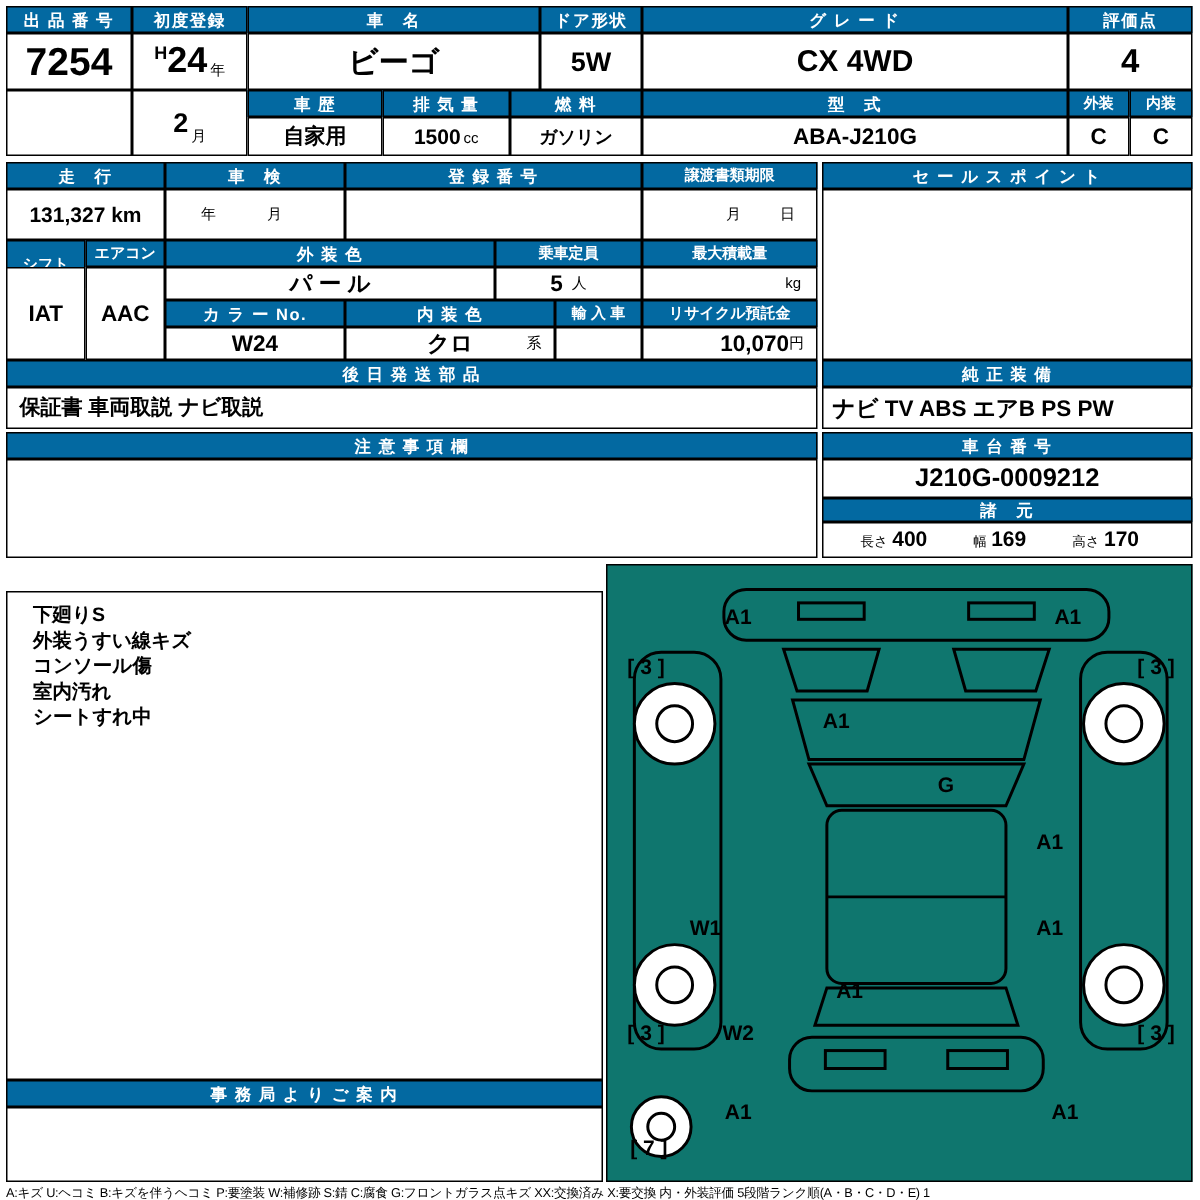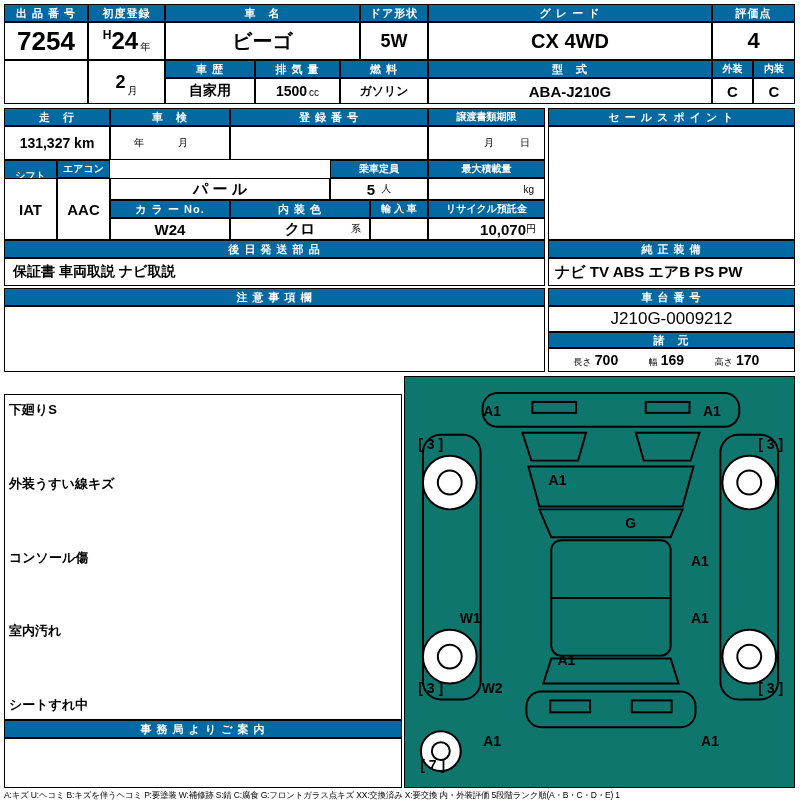--- a/index.html
+++ b/index.html
@@ -7,32 +7,32 @@
   body{background:#fff;color:#000;font-family:"Liberation Sans","DejaVu Sans",sans-serif}
   #sheet{position:relative;width:800px;height:800px;background:#fff}
   .h{position:absolute;background:#0369a1;color:#fff;display:flex;align-items:center;justify-content:center;
      font-size:11px;font-weight:bold;letter-spacing:1px;border:1px solid #000;white-space:nowrap;overflow:hidden}
   .h.sm{font-size:10px;letter-spacing:0}
   .c{position:absolute;background:#fff;border:1px solid #000;display:flex;align-items:center;justify-content:center;overflow:hidden}
   .f26{font-size:26px;font-weight:bold}
   .f22{font-size:22px;font-weight:bold}
   .f20{font-size:20px;font-weight:bold}
   .f18{font-size:18px;font-weight:bold}
-  .f17{font-size:17px;font-weight:normal}
+  .f17{font-size:17px;font-weight:bold}
   .f15{font-size:15px;font-weight:bold}
   .f14{font-size:14px;font-weight:bold}
   .f13{font-size:15px;font-weight:bold}
   .f12{font-size:12px;font-weight:bold}
   .tiny{font-size:10px}
   .era{font-size:12px;font-weight:bold;align-self:flex-start;margin-top:5px}
   .yr{font-size:24px;font-weight:bold}
   .sfx{font-size:10px;align-self:flex-end;margin-bottom:5px;margin-left:2px}
   .left{justify-content:flex-start}
   .right{justify-content:flex-end}
-  .notes{flex-direction:column;align-items:flex-start;justify-content:space-between;padding:6px 4px;
+  .notes{flex-direction:column;align-items:flex-start;justify-content:flex-start;padding:6px 17px;
          font-size:13px;font-weight:bold;line-height:17px}
   #diagram{position:absolute;left:404px;top:376px;width:391px;height:412px;border:1px solid #000;background:#0f766e}
   #diagram svg{position:absolute;left:0;top:0;width:100%;height:100%}
   .mark{position:absolute;transform:translate(-50%,-50%);font-size:14px;font-weight:bold;white-space:nowrap}
   #legend{position:absolute;left:4px;top:790px;width:792px;height:10px;font-size:8.5px;
           white-space:nowrap;overflow:hidden;letter-spacing:-0.2px}
   .spec-label{font-size:9px;margin-right:3px}
   .spec-num{font-size:14px;font-weight:bold;margin-right:10px}
 </style>
 </head>
@@ -106,20 +106,21 @@
   </div>
 
   <div class="h" style="left:548px;top:108px;width:247px;height:18px">セ ー ル ス ポ イ ン ト</div>
   <div class="c" style="left:548px;top:126px;width:247px;height:114px"></div>
 
   <div class="h sm" style="left:4px;top:160px;width:53px;height:32px">シフト</div>
   <div class="h sm" style="left:57px;top:160px;width:53px;height:18px">エアコン</div>
   <div class="c f15" style="left:57px;top:178px;width:53px;height:62px">AAC</div>
   <div class="c f15" style="left:4px;top:178px;width:53px;height:62px">IAT</div>
 
+  <div class="h" style="left:110px;top:160px;width:220px;height:18px">外 装 色</div>
   <div class="c f13" style="left:110px;top:178px;width:220px;height:22px">パ ー ル</div>
 
   <div class="h sm" style="left:330px;top:160px;width:98px;height:18px">乗車定員</div>
   <div class="c" style="left:330px;top:178px;width:98px;height:22px;gap:6px">
     <span class="f15">5</span>
     <span class="tiny">人</span>
   </div>
 
   <div class="h sm" style="left:428px;top:160px;width:117px;height:18px">最大積載量</div>
   <div class="c right tiny" style="left:428px;top:178px;width:117px;height:22px;padding-right:10px">kg</div>
@@ -149,21 +150,21 @@
   <div class="c f13 left" style="left:548px;top:258px;width:247px;height:28px;padding-left:6px">ナビ TV ABS エアB PS PW</div>
 
   <div class="h" style="left:4px;top:288px;width:541px;height:18px">注 意 事 項 欄</div>
   <div class="c" style="left:4px;top:306px;width:541px;height:66px"></div>
 
   <div class="h" style="left:548px;top:288px;width:247px;height:18px">車 台 番 号</div>
   <div class="c f17" style="left:548px;top:306px;width:247px;height:26px">J210G-0009212</div>
 
   <div class="h" style="left:548px;top:332px;width:247px;height:16px">諸　元</div>
   <div class="c" style="left:548px;top:348px;width:247px;height:24px;justify-content:space-evenly;padding:0 4px">
-    <span><span class="spec-label">長さ</span><span class="spec-num">700</span></span>
+    <span><span class="spec-label">長さ</span><span class="spec-num">400</span></span>
     <span><span class="spec-label">幅</span><span class="spec-num">169</span></span>
     <span><span class="spec-label">高さ</span><span class="spec-num">170</span></span>
   </div>
 
   <div class="c notes" style="left:4px;top:394px;width:398px;height:326px">
       <div>下廻りS</div>
       <div>外装うすい線キズ</div>
       <div>コンソール傷</div>
       <div>室内汚れ</div>
       <div>シートすれ中</div>

